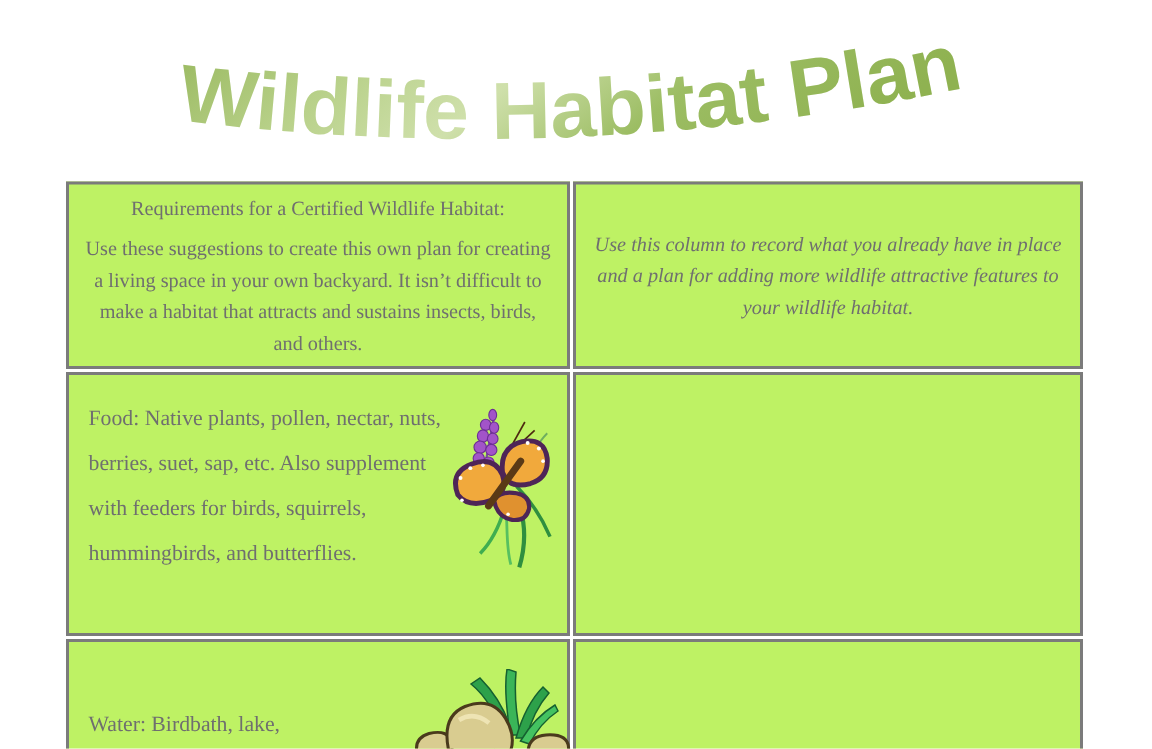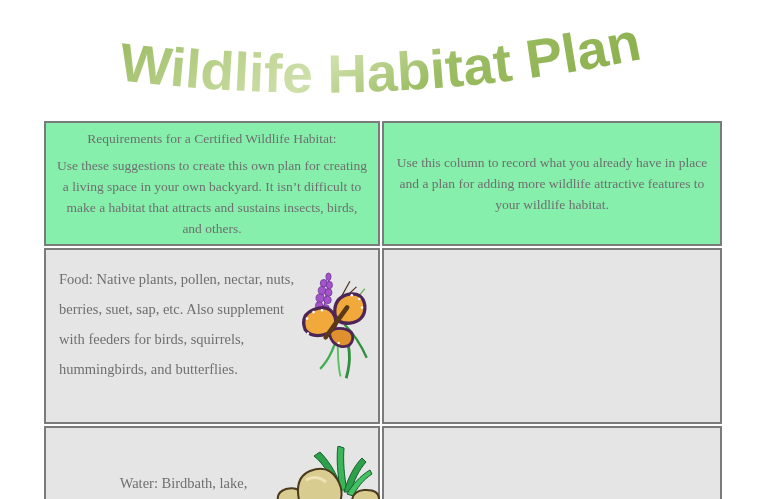--- a/index.html
+++ b/index.html
@@ -19,46 +19,46 @@
   
   table.plan {
     position: absolute; top: 119px; left: 42px;
     border-collapse: separate;
     border-spacing: 2px;
     table-layout: fixed;
   }
   table.plan td {
     border: 2px solid #7b7b7b;
     vertical-align: top;
-    background: #e5e5e5;
+    background: #bef264;
   }
   td.col-left  { width: 336px; }
   td.col-right { width: 340px; }
 
   tr.header-row td {
-    background: #86efac;
+    background: #bef264;
     height: 112px;
     text-align: center;
     font-size: 13.5px;
     line-height: 21px;
     padding: 5px 10px;
   }
-  tr.header-row td.col-right { vertical-align: middle; }
+  tr.header-row td.col-right { vertical-align: middle; font-style: italic; }
   .hdr-title { margin-bottom: 6px; }
 
   tr.food-row td  { height: 176px; position: relative; }
   tr.water-row td { height: 150px; position: relative; }
 
   .entry-text {
     font-size: 14.5px;
     line-height: 30px;
     padding: 14px 0 0 13px;
     width: 262px;
   }
-  .water-text { padding-top: 40px; text-align: center; }
+  .water-text { padding-top: 40px; }
 
   .butterfly-art { position: absolute; top: 18px; right: 2px; }
   .pond-art { position: absolute; top: 18px; left: 204px; }
 </style>
 </head>
 <body>
 
 <div class="page">
 
   <svg class="title-svg" width="768" height="118" viewBox="0 0 768 118">

